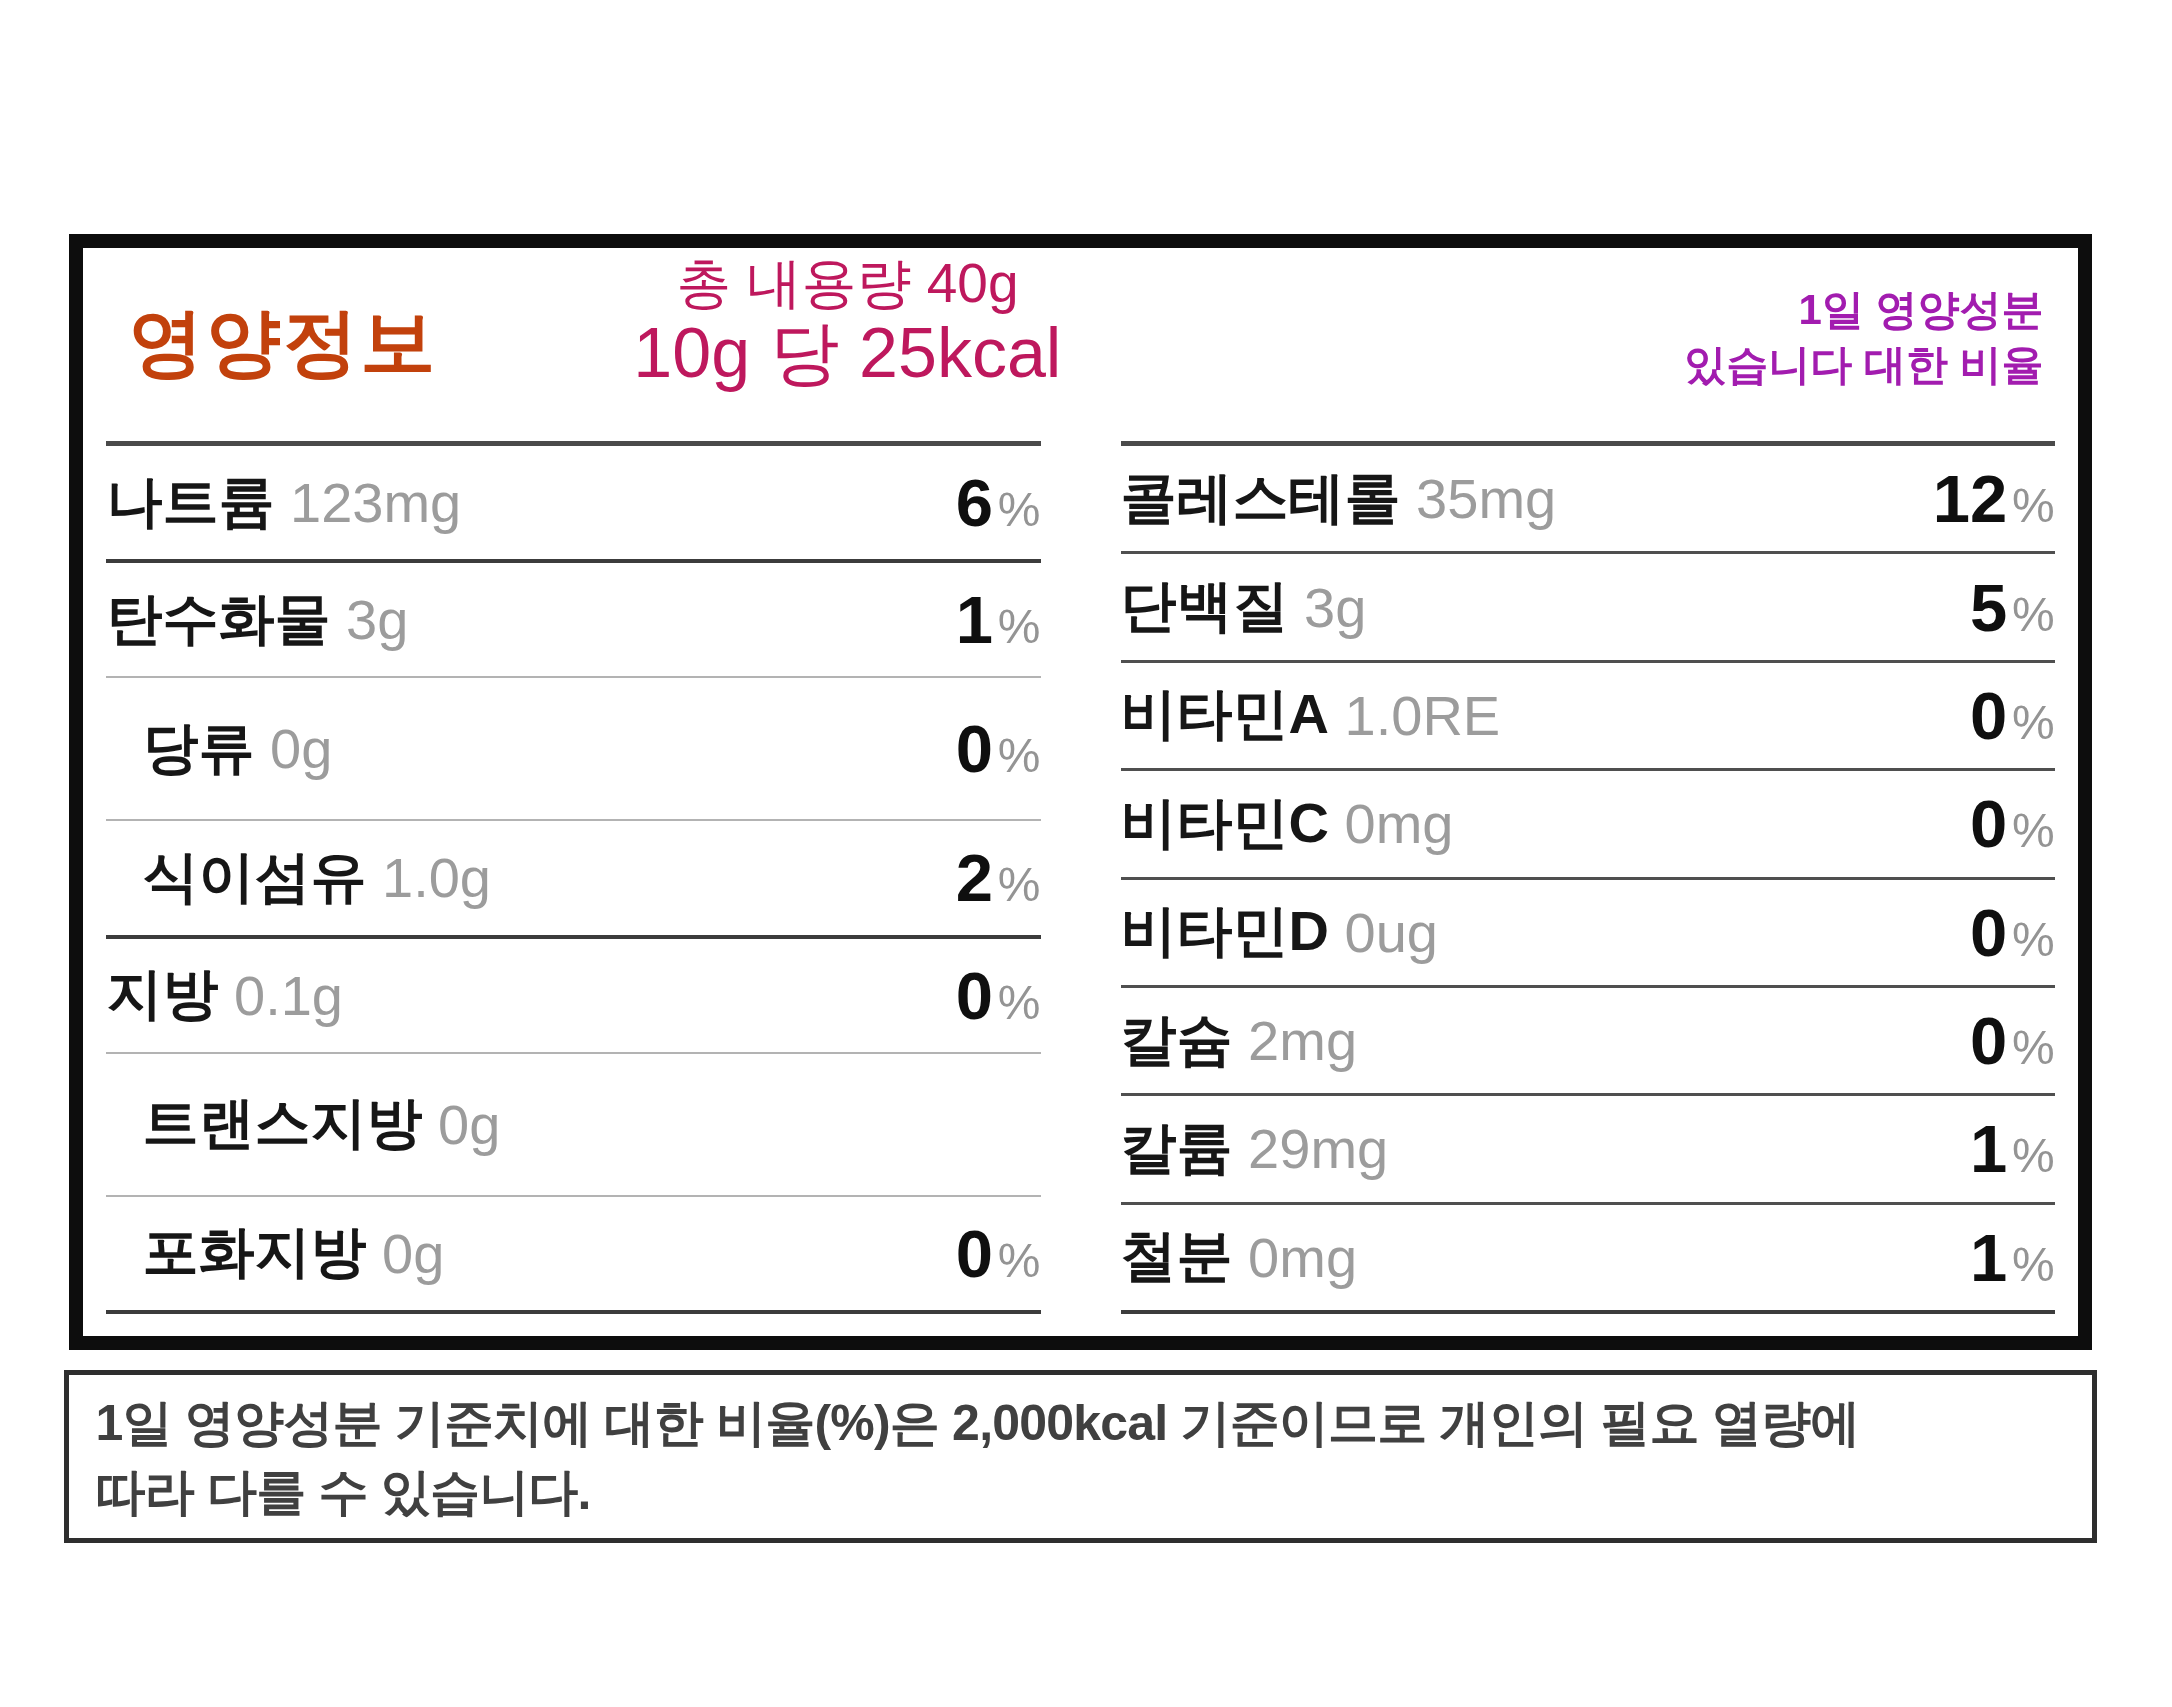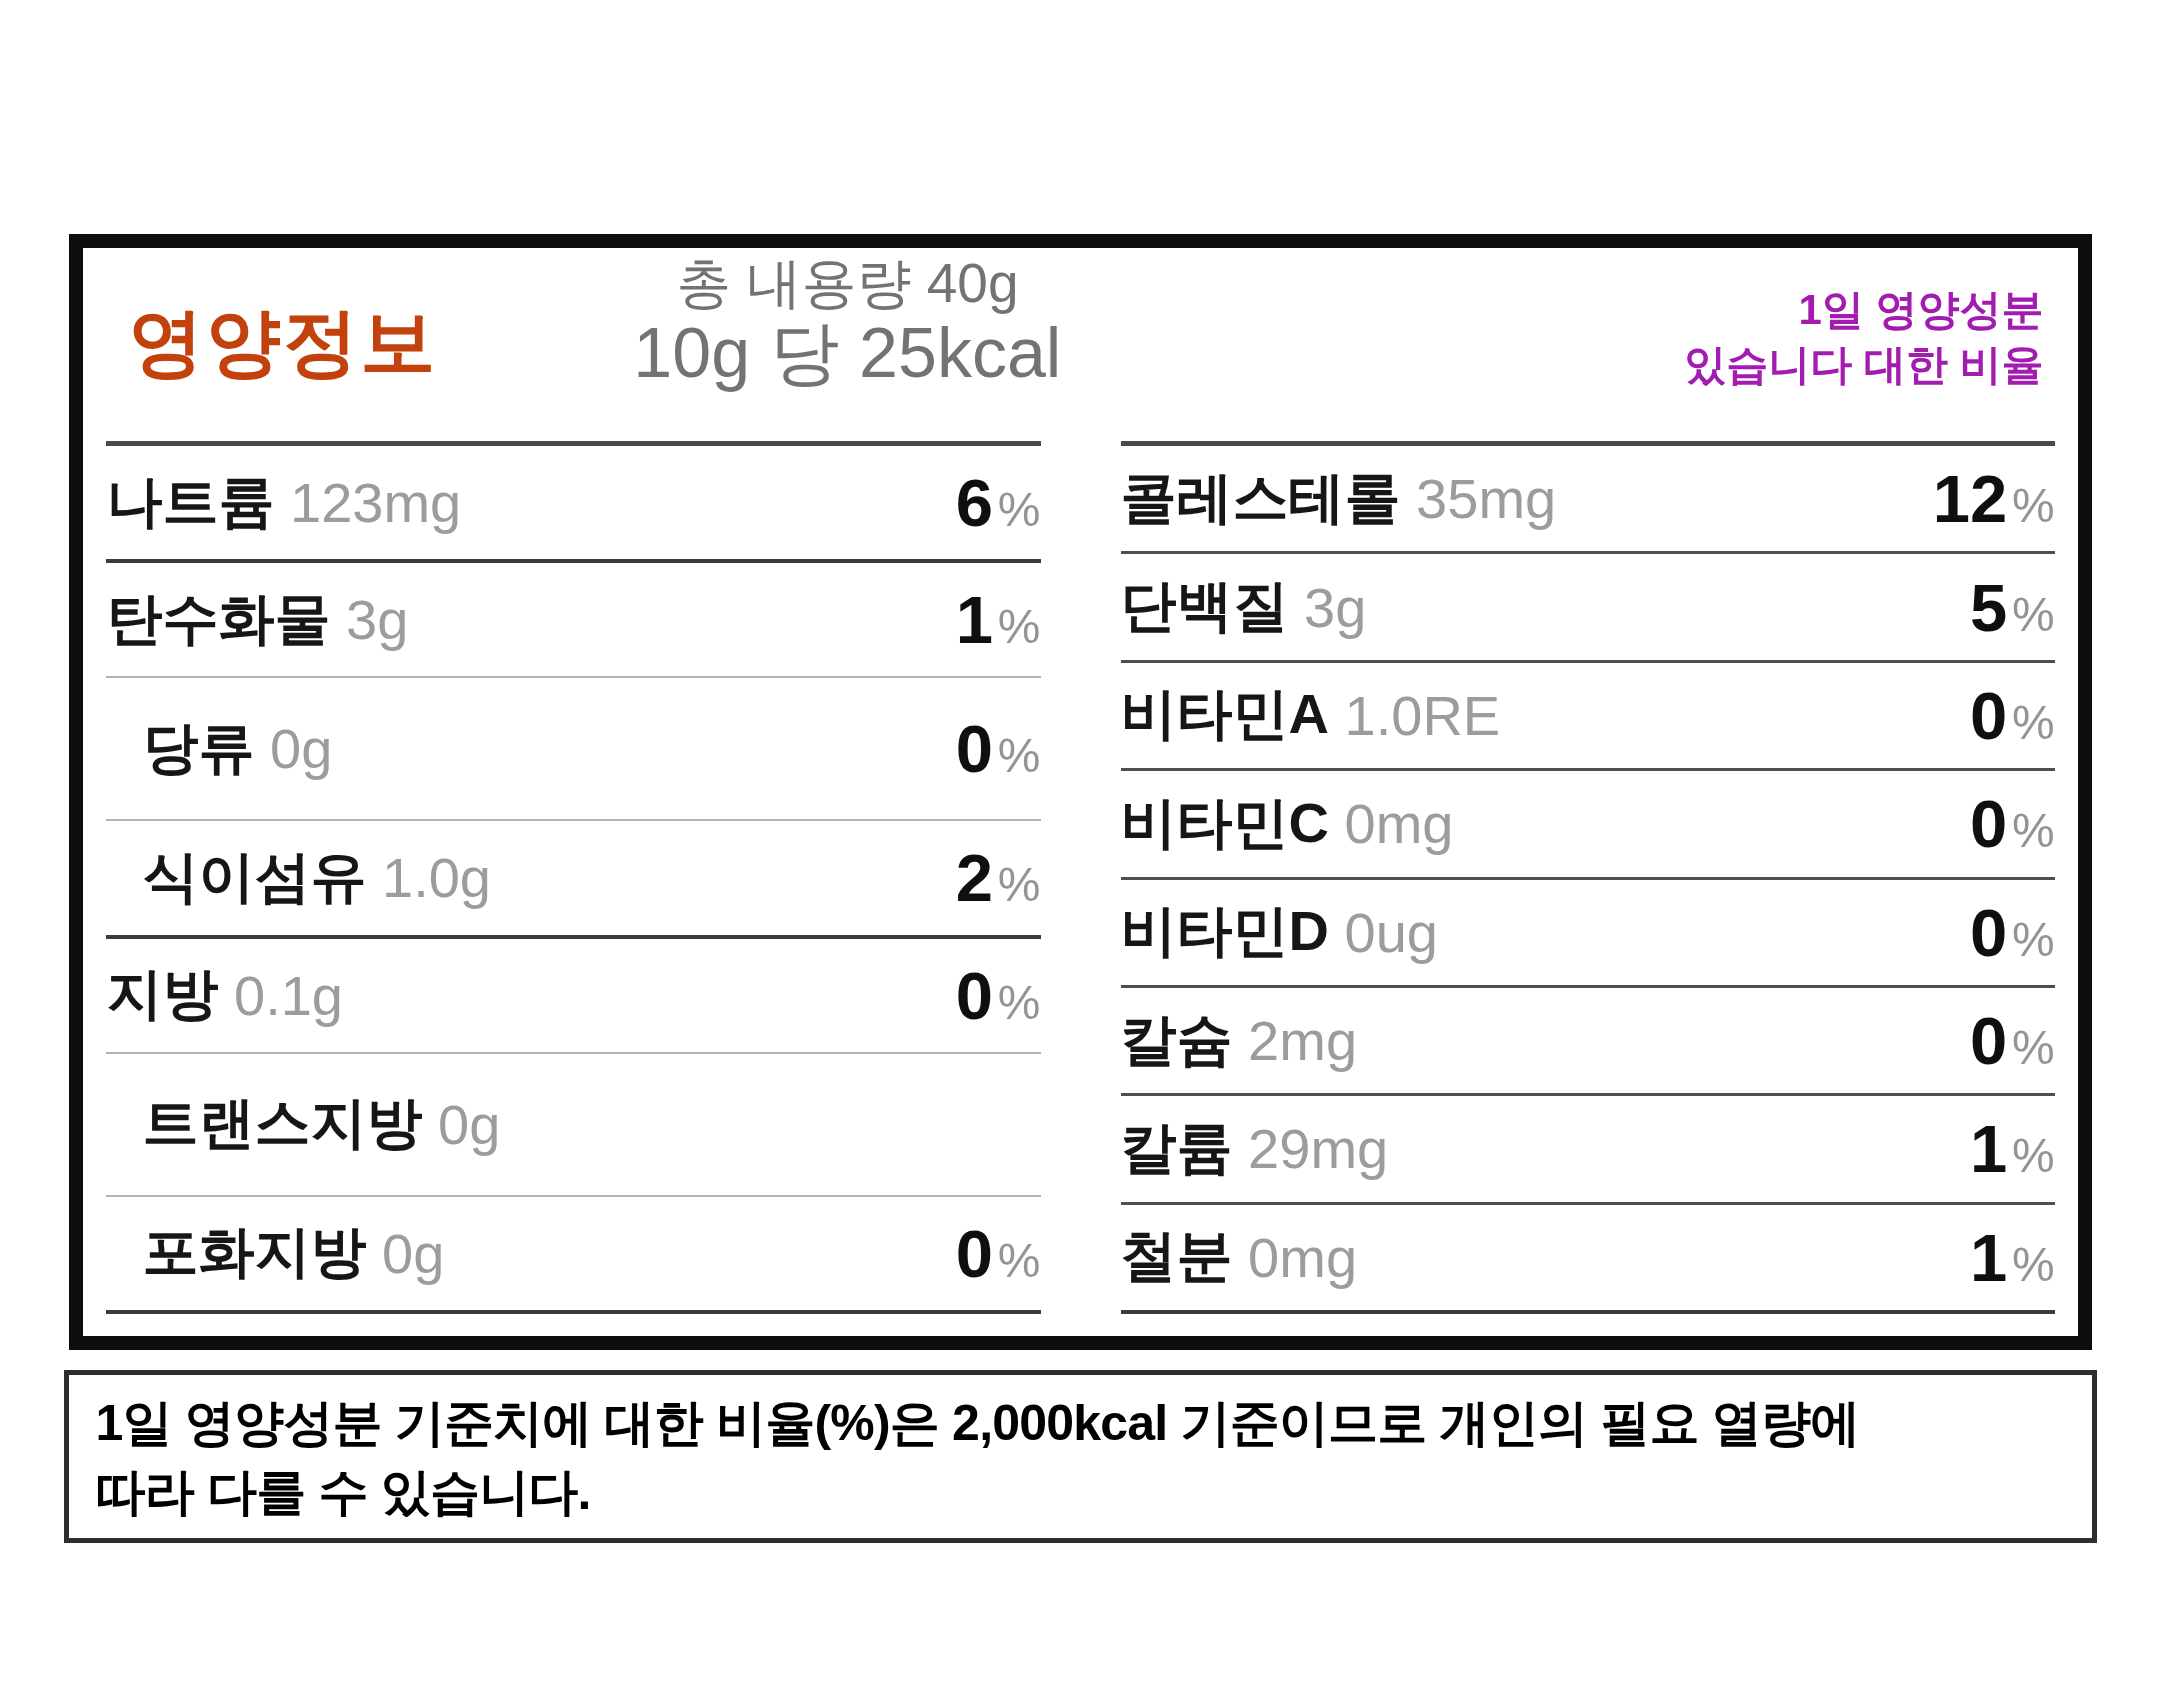--- a/index.html
+++ b/index.html
@@ -11,21 +11,21 @@
     position:absolute;left:69px;top:234px;width:2023px;height:1116px;
     box-sizing:border-box;border:14px solid #0d0d0d;background:#ffffff;
     padding:0 23.4px;
   }
   .hdr{position:relative;height:193px;}
   .title{
     position:absolute;left:22px;top:45px;font-size:75px;font-weight:600;
     color:#c2410c;letter-spacing:2.3px;
   }
   .serving{
-    position:absolute;left:390px;top:4.7px;width:702px;text-align:center;color:#737373;
+    position:absolute;left:390px;top:4.7px;width:702px;text-align:center;color:#be185d;
   }
   .serving .l1{font-size:55px;line-height:1.1;}
   .serving .l2{font-size:70px;line-height:1.15;}
   .right-note{
     position:absolute;right:11px;top:34px;text-align:right;font-size:42px;
     font-weight:700;color:#a21caf;line-height:1.32;
   }
   .columns{display:flex;gap:80px;height:873px;}
   .col{flex:1;display:flex;flex-direction:column;border-top:5.5px solid #4a4a4a;min-width:0;}
   .row{display:flex;align-items:center;flex:1;min-height:0;}
@@ -39,21 +39,21 @@
   .pct .s{font-size:48px;font-weight:400;color:#949494;margin-left:4.7px;}
   .div-dark{border-bottom:4.7px solid #3c3c3c;}
   .div-light{border-bottom:2.3px solid #b3b3b3;}
   .div-med{border-bottom:3.9px solid #4f4f4f;}
   .footnote-box{
     position:absolute;left:64px;top:1370px;width:2033px;height:173px;
     box-sizing:border-box;border:5.5px solid #2e2e2e;background:#ffffff;
     padding:14px 26.5px;
   }
   .footnote-line{
-    font-size:50px;font-weight:700;color:#000000;line-height:1.38;
+    font-size:50px;font-weight:700;color:#404040;line-height:1.38;
     letter-spacing:-0.8px;white-space:nowrap;
   }
 </style>
 </head>
 <body>
 
 <div class="page">
 
   <div class="label-box">
 

